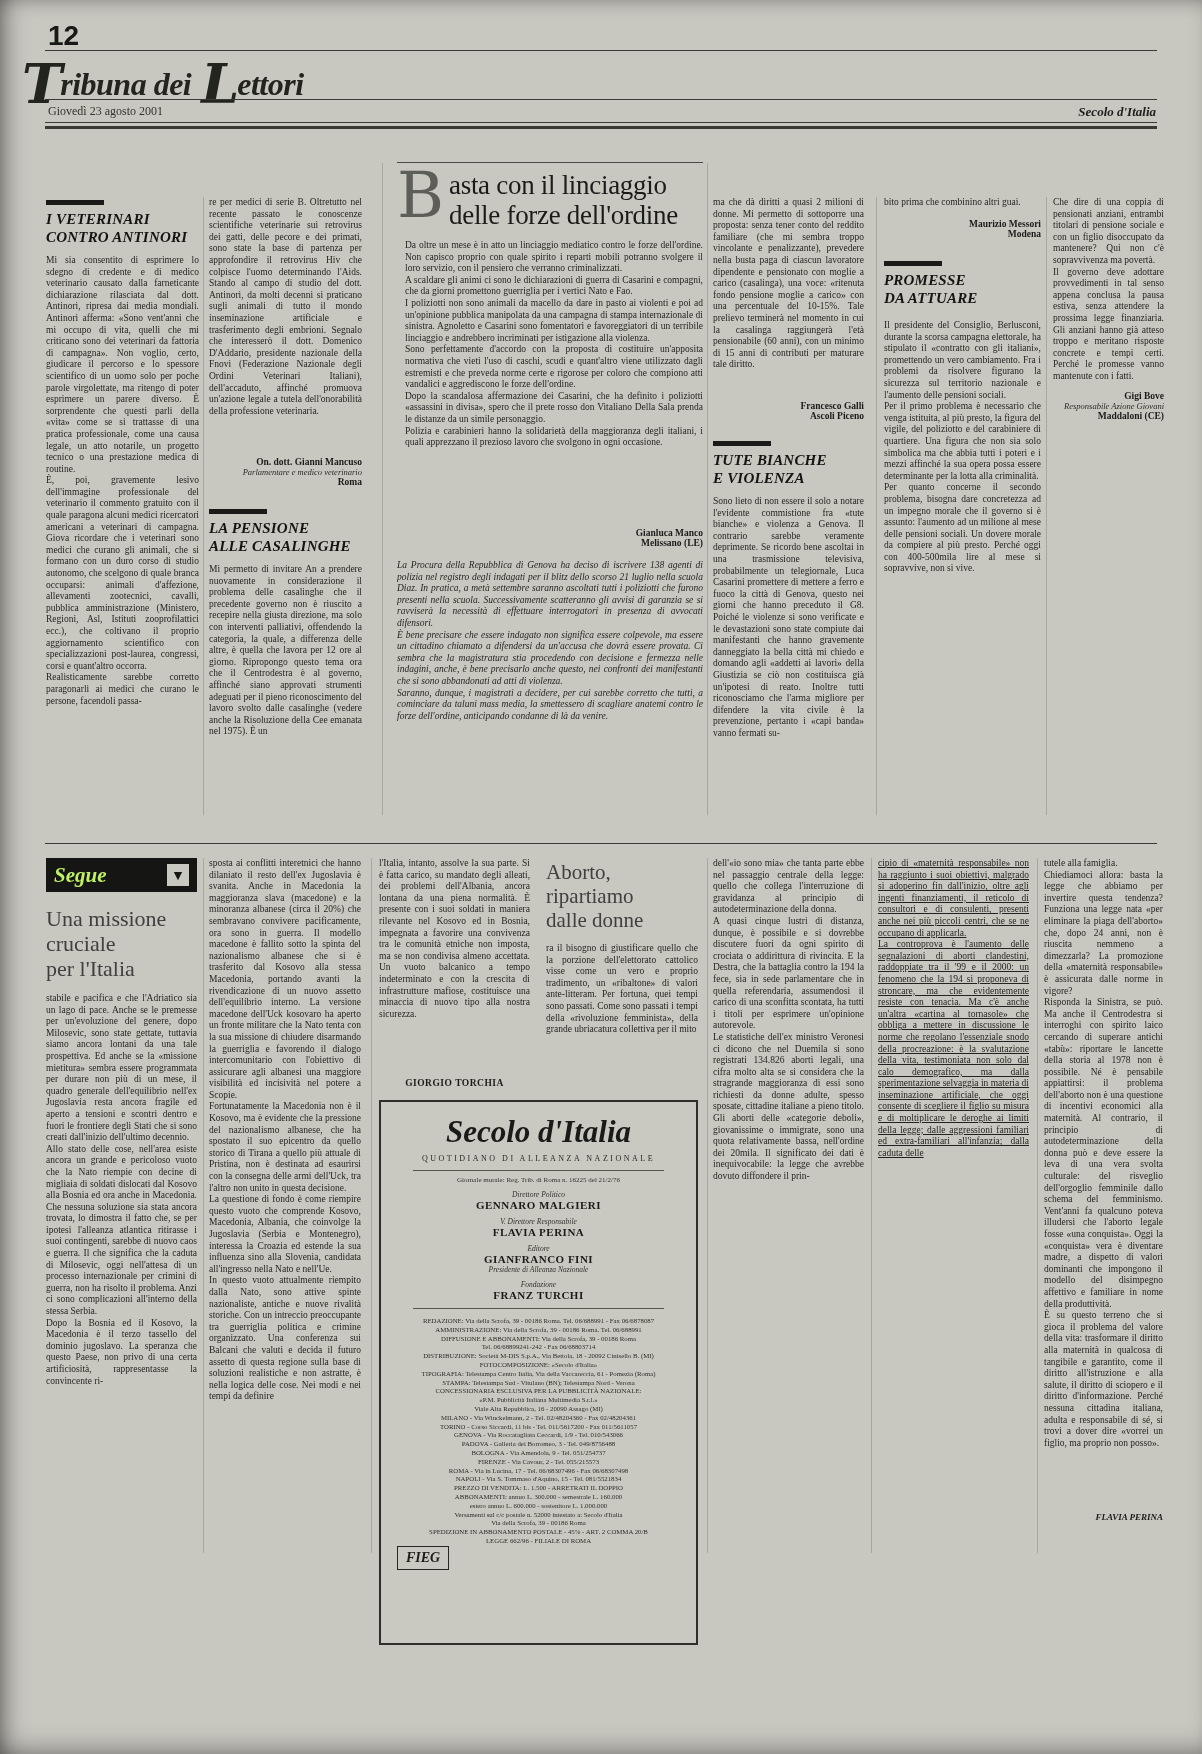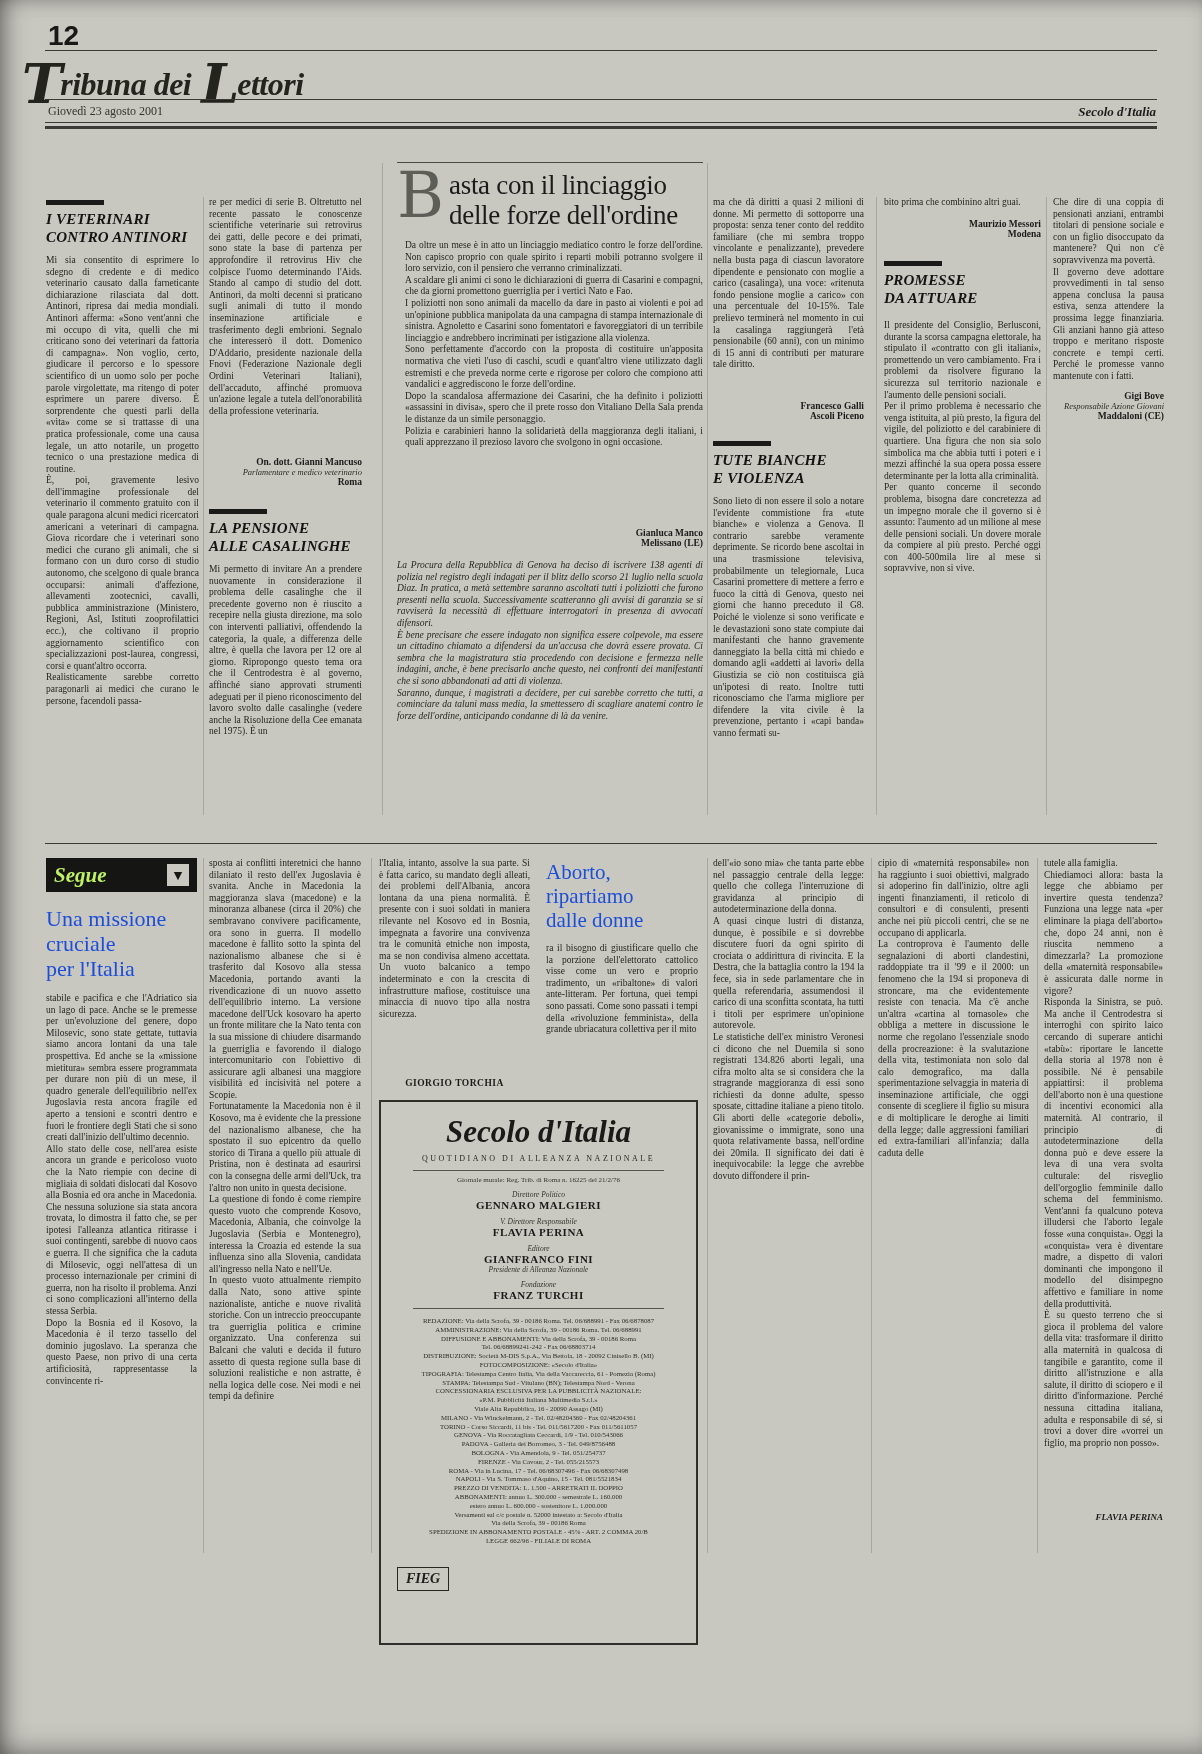--- a/index.html
+++ b/index.html
@@ -35,35 +35,35 @@
   .basta-head { display:flex; align-items:flex-start; margin-top:5px; }
   .basta-drop { font-size:64px; line-height:54px; color:#5e5e58; font-family:"DejaVu Serif",serif; margin-right:5px; }
   .basta-lines { font-size:27px; line-height:30px; white-space:pre-line; color:#1b1b19; letter-spacing:-0.3px; padding-top:2px; }
 
   .segue-box { background:#151513; height:34px; display:flex; align-items:center; justify-content:space-between; padding:0 8px; }
   .segue-label { color:#bef264; font-size:21px; font-weight:bold; font-style:italic; }
   .segue-arrow-box { background:#c8c7c0; width:22px; height:22px; display:flex; align-items:center; justify-content:center; }
   .segue-arrow { font-size:11px; color:#151513; font-family:"DejaVu Sans",sans-serif; }
   .from-front { margin-top:8px; padding:7px 2px; border-top:2px dotted #3a3a36; border-bottom:2px dotted #3a3a36;
     font-size:16px; font-weight:bold; font-style:italic; line-height:19px; white-space:pre-line; color:#161614; }
-  .big-head { font-size:21px; line-height:24px; white-space:pre-line; color:#1d4ed8; }
+  .big-head { font-size:21px; line-height:24px; white-space:pre-line; color:#404040; }
 
   .center-sig { text-align:center; font-weight:bold; font-size:9.5px; margin-top:8px; color:#1b1b19; letter-spacing:0.5px; }
   .flavia-sig { text-align:right; font-weight:bold; font-style:italic; font-size:9px; margin-top:6px; color:#1b1b19; }
 
   .gerenza { border:2px solid #2e2e2a; text-align:center; padding:12px 10px 8px 10px; background:#c9c8c1; }
   .gerenza-title { font-size:31px; font-weight:bold; font-style:italic; color:#1a1a18; }
   .gerenza-sub { font-size:8px; letter-spacing:2.5px; margin-top:4px; color:#2a2a26; }
   .gerenza-rule { width:85%; height:1px; background:#55534e; margin:7px auto 5px auto; }
   .gerenza-reg { font-size:7px; color:#33332f; }
   .gerenza-label { font-size:7.5px; font-style:italic; margin-top:6px; color:#33332f; }
   .gerenza-name { font-size:11px; font-weight:bold; letter-spacing:0.5px; color:#1b1b19; }
   .gerenza-role { font-size:7.5px; font-style:italic; color:#33332f; }
   .fine-print { font-size:6.8px; line-height:8.8px; white-space:pre-line; margin-top:8px; color:#2e2e2a; text-align:center; }
-  .fieg-row { display:flex; align-items:center; margin-top:21px; padding-left:6px;text-align:center; }
+  .fieg-row { display:flex; align-items:center; margin-top:0; padding-left:6px;text-align:center; }
   .fieg-box { border:1.5px solid #262622; padding:3px 8px; font-size:14px; font-weight:bold; font-style:italic; color:#1d1d1b; }
 </style>
 </head>
 <body>
 
 <div class="page">
 
   <div class="abs page-num" style="left:48px;top:20px;">12</div>
   <div class="abs rule" style="left:45px;top:50px;width:1112px;height:1px;"></div>
 
@@ -256,21 +256,21 @@
       <div class="fieg-box">FIEG</div>
     </div>
   </div>
 
   <div class="abs" style="left:713px;top:858px;width:151px;">
     <div class="body-text" style="height:695px;">dell'«io sono mia» che tanta parte ebbe nel passaggio centrale della legge: quello che collega l'interruzione di gravidanza al principio di autodeterminazione della donna.
 A quasi cinque lustri di distanza, dunque, è possibile e si dovrebbe discutere fuori da ogni spirito di crociata o addirittura di rivincita. E la Destra, che la battaglia contro la 194 la fece, sia in sede parlamentare che in quella referendaria, assumendosi il carico di una sconfitta scontata, ha tutti i titoli per esprimere un'opinione autorevole.
 Le statistiche dell'ex ministro Veronesi ci dicono che nel Duemila si sono registrati 134.826 aborti legali, una cifra molto alta se si considera che la stragrande maggioranza di essi sono richiesti da donne adulte, spesso sposate, cittadine italiane a pieno titolo. Gli aborti delle «categorie deboli», giovanissime o immigrate, sono una quota relativamente bassa, nell'ordine dei 20mila. Il significato dei dati è inequivocabile: la legge che avrebbe dovuto diffondere il prin-</div>
   </div>
 
-  <div class="abs" style="left:878px;top:858px;width:151px;">
+  <div class="abs" style="left:878px;top:858px;width:151px;text-decoration:underline;">
     <div class="body-text" style="height:695px;">cipio di «maternità responsabile» non ha raggiunto i suoi obiettivi, malgrado si adoperino fin dall'inizio, oltre agli ingenti finanziamenti, il reticolo di consultori e di consulenti, presenti anche nei più piccoli centri, che se ne occupano di applicarla.
 La controprova è l'aumento delle segnalazioni di aborti clandestini, raddoppiate tra il '99 e il 2000: un fenomeno che la 194 si proponeva di stroncare, ma che evidentemente resiste con tenacia. Ma c'è anche un'altra «cartina al tornasole» che obbliga a mettere in discussione le norme che regolano l'essenziale snodo della procreazione: è la svalutazione della vita, testimoniata non solo dal calo demografico, ma dalla sperimentazione selvaggia in materia di inseminazione artificiale, che oggi consente di scegliere il figlio su misura e di moltiplicare le deroghe ai limiti della legge; dalle aggressioni familiari ed extra-familiari all'infanzia; dalla caduta delle</div>
   </div>
 
   <div class="abs" style="left:1044px;top:858px;width:119px;">
     <div class="body-text" style="height:648px;">tutele alla famiglia.
 Chiediamoci allora: basta la legge che abbiamo per invertire questa tendenza? Funziona una legge nata «per eliminare la piaga dell'aborto» che, dopo 24 anni, non è riuscita nemmeno a dimezzarla? La promozione della «maternità responsabile» è assicurata dalle norme in vigore?
 Risponda la Sinistra, se può. Ma anche il Centrodestra si interroghi con spirito laico cercando di superare antichi «tabù»: riportare le lancette della storia al 1978 non è possibile. Né è pensabile appiattirsi: il problema dell'aborto non è una questione di incentivi economici alla maternità. Al contrario, il principio di autodeterminazione della donna può e deve essere la leva di una vera svolta culturale: del risveglio dell'orgoglio femminile dallo schema del femminismo. Vent'anni fa qualcuno poteva illudersi che l'aborto legale fosse «una conquista». Oggi la «conquista» vera è diventare madre, a dispetto di valori dominanti che impongono il modello del disimpegno affettivo e familiare in nome della produttività.
 È su questo terreno che si gioca il problema del valore della vita: trasformare il diritto alla maternità in qualcosa di tangibile e garantito, come il diritto all'istruzione e alla salute, il diritto di sciopero e il diritto d'informazione. Perché nessuna cittadina italiana, adulta e responsabile di sé, si trovi a dover dire «vorrei un figlio, ma proprio non posso».</div>
     <div class="flavia-sig">FLAVIA PERINA</div>

